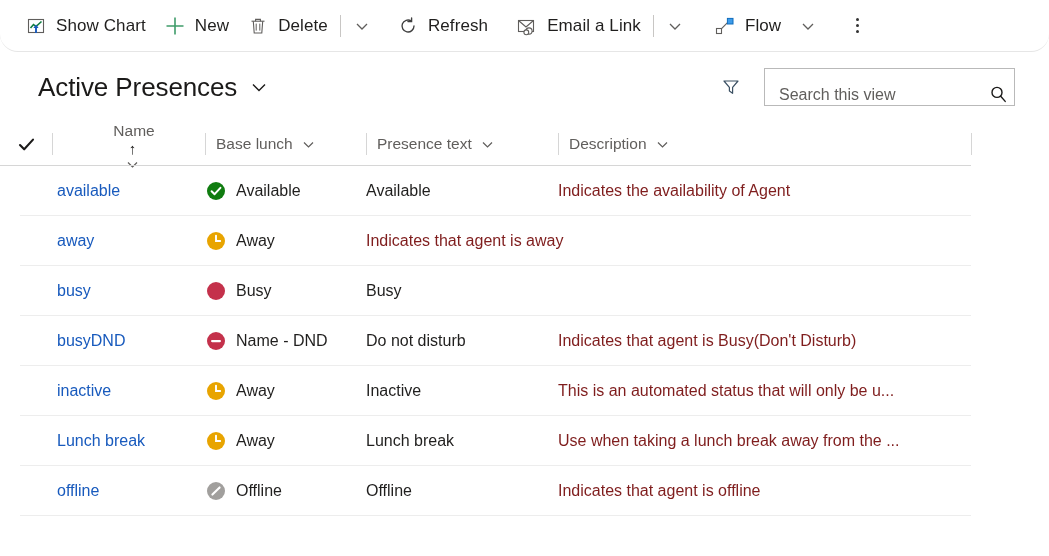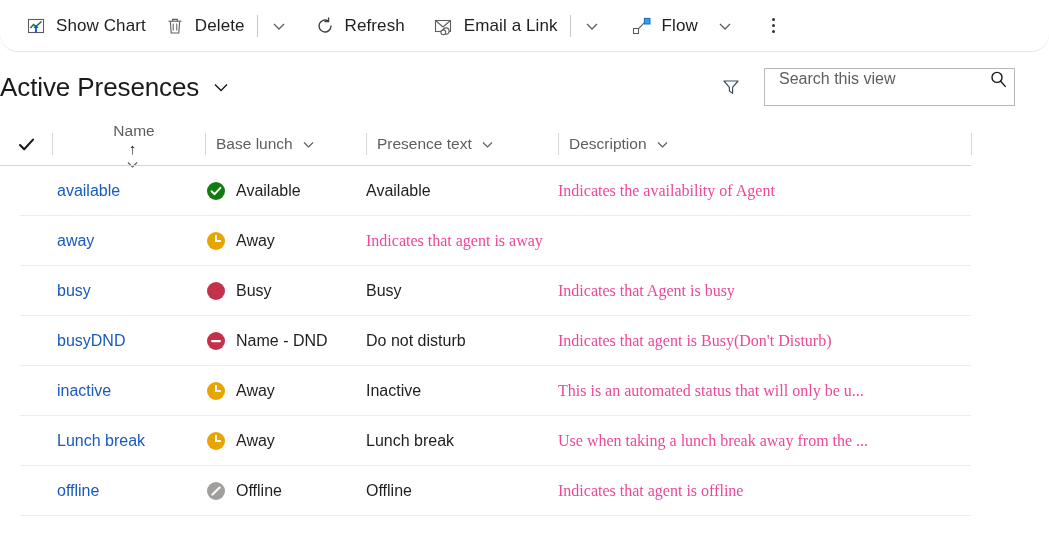--- a/index.html
+++ b/index.html
@@ -58,20 +58,21 @@
   .dots i { width: 3px; height: 3px; border-radius: 50%; background: #333; display: block; }
 
   
   #view-header {
     position: absolute; left: 0; top: 52px;
     width: 1049px; height: 70px;
     display: flex; align-items: center;
   }
   #view-selector {
     display: flex; align-items: center;
+    margin-left: 38px;
     cursor: pointer;
   }
   #view-title {
     font-size: 26px;
     color: #1b1a19;
     font-weight: 400;
     letter-spacing: -.1px;
   }
   #view-chevron { margin-left: 12px; display: flex; align-items: center; }
 
@@ -81,21 +82,21 @@
   }
   #filter-btn {
     width: 34px; height: 34px;
     display: flex; align-items: center; justify-content: center;
     cursor: pointer; margin-right: 16px;
   }
   #search-box {
     width: 251px; height: 38px;
     border: 1px solid #b9b9b9;
     background: #fff;
-    display: flex; align-items: flex-start;
+    display: flex; align-items: flex-end;
     padding: 0 9px 0 12px;
   }
   #search-input {
     border: 0; outline: 0; flex: 1;
     font-size: 16px;
     font-family: "Liberation Sans", sans-serif;
     color: #201f1e;
     background: transparent;
   }
   #search-input::placeholder { color: #605e5c; }
@@ -168,42 +169,50 @@
     margin-left: 5px;
     cursor: pointer;
     white-space: nowrap;
   }
   .basewrap { display: flex; align-items: center; margin-left: 1px; }
   .basetext {
     font-size: 16px; color: #201f1e; margin-left: 10px; white-space: nowrap;
   }
   .ptext { font-size: 16px; color: #201f1e; white-space: nowrap; }
   .dtext {
-    font-size: 16px; color: #ec4899; white-space: nowrap;
-    overflow: hidden; text-overflow: ellipsis; display: block; width: 100%; font-family: Liberation Serif, serif;
+    font-size: 16px; color: #7f1d1d; white-space: nowrap;
+    overflow: hidden; text-overflow: ellipsis; display: block; width: 100%;
   }
   .status-icon { width: 20px; height: 20px; flex: 0 0 auto; display: block; }
 </style>
 </head>
 <body>
 
 <div id="command-bar">
 
   <div class="cmd">
     <span class="cmd-icon">
       <svg width="20" height="20" viewBox="0 0 20 20">
         <rect x="2.5" y="3.5" width="15" height="13" fill="#fff" stroke="#605e5c" stroke-width="1.1"></rect>
         <polyline points="4.5,12 7.5,8.5 10,10.5 15.5,5.5" fill="none" stroke="#107c41" stroke-width="1.6"></polyline>
         <path d="M10 17 L10 10" stroke="#185abd" stroke-width="1.9" fill="none"></path>
         <path d="M10 8.4 L12.6 12 L7.4 12 Z" fill="#185abd"></path>
       </svg>
     </span>
     <span class="cmd-label">Show Chart</span>
   </div>
 
+  <div class="cmd">
+    <span class="cmd-icon">
+      <svg width="22" height="22" viewBox="0 0 22 22">
+        <path d="M11 2.5 L11 19.5 M2.5 11 L19.5 11" stroke="#3f9c6a" stroke-width="1.6" fill="none"></path>
+      </svg>
+    </span>
+    <span class="cmd-label">New</span>
+  </div>
 
   <div class="cmd">
     <span class="cmd-icon">
       <svg width="20" height="20" viewBox="0 0 20 20">
         <path d="M3.5 5.2 H16.5" stroke="#605e5c" stroke-width="1.1"></path>
         <path d="M7.6 5.2 V3.4 H12.4 V5.2" fill="none" stroke="#605e5c" stroke-width="1.1"></path>
         <path d="M5.3 5.2 L6.2 17 H13.8 L14.7 5.2" fill="none" stroke="#605e5c" stroke-width="1.1"></path>
         <path d="M8.2 7.6 V14.6 M11.8 7.6 V14.6" stroke="#605e5c" stroke-width="1"></path>
       </svg>
     </span>
@@ -407,23 +416,20 @@
           <span class="basewrap">
             <svg viewBox="0 0 20 20" class="status-icon">
               <circle cx="10" cy="10" r="9" fill="#c4314b"></circle>
             </svg>
             <span class="basetext">Busy</span>
           </span>
         </div>
         <div class="cell c-presence">
           <span class="ptext">Busy</span>
         </div>
-        <div class="cell c-desc">
-          <span class="dtext">Indicates that Agent is busy</span>
-        </div>
       </div>
       <div class="grow">
         <div class="cell c-check"></div>
         <div class="cell c-name">
           <span class="namelink">busyDND</span>
         </div>
         <div class="cell c-base">
           <span class="basewrap">
             <svg viewBox="0 0 20 20" class="status-icon">
               <circle cx="10" cy="10" r="9" fill="#c4314b"></circle>

